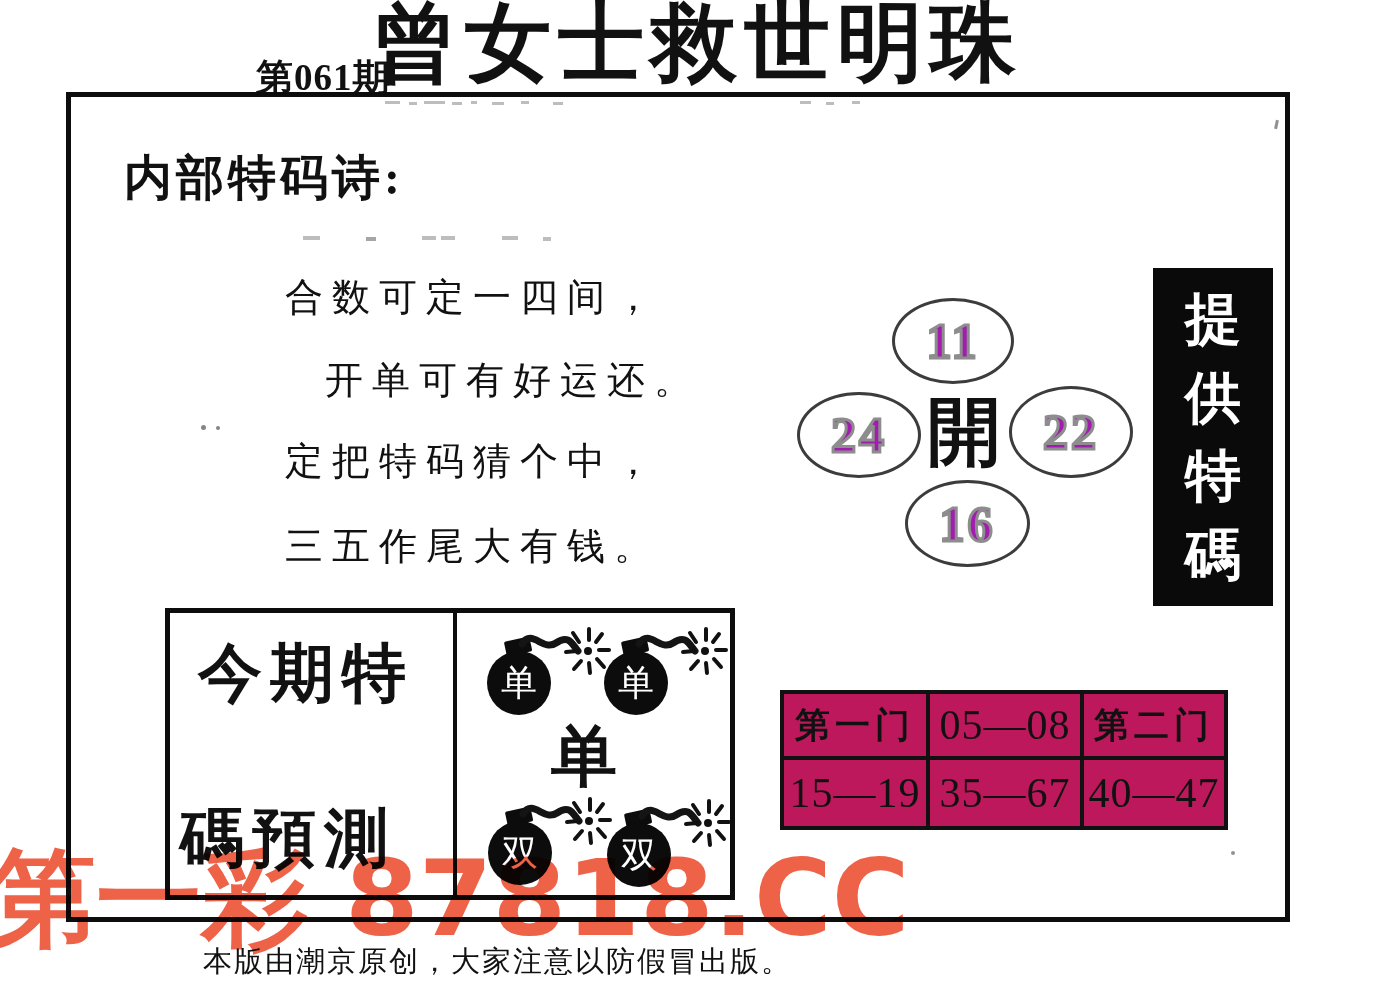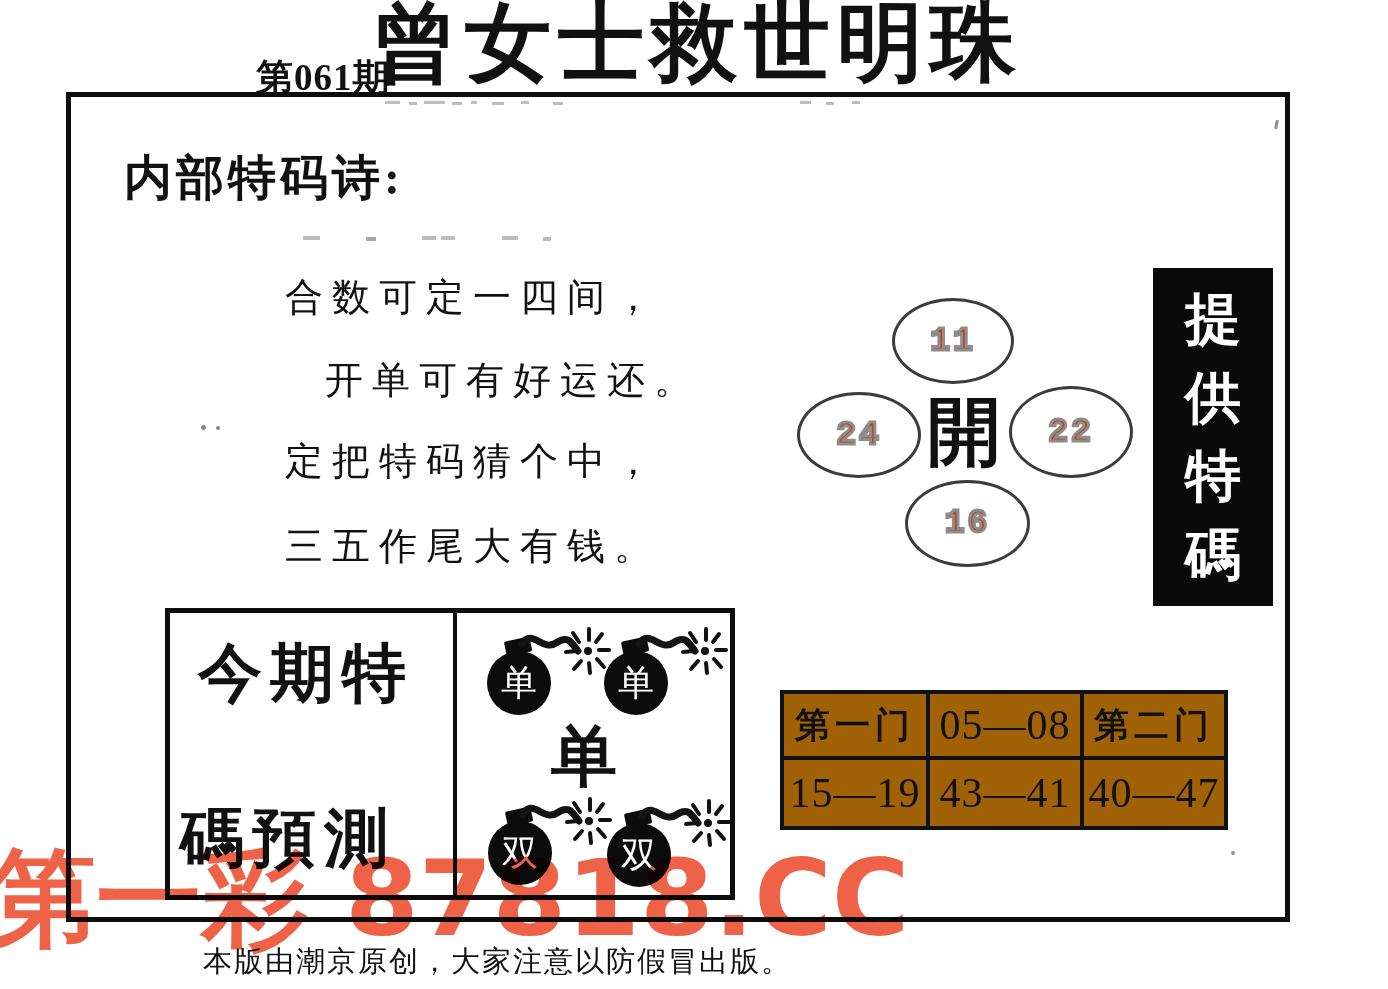--- a/index.html
+++ b/index.html
@@ -14,34 +14,34 @@
   .issue{font-size:37px;font-weight:600;letter-spacing:1px;margin-top:21px;}
   .main-title{font-size:86px;font-weight:800;letter-spacing:7px;white-space:nowrap;line-height:1;}
   
   .frame{border:5px solid #0d0d0d;box-sizing:border-box;}
   
   .poem-heading{font-size:48px;font-weight:600;letter-spacing:4px;}
   .poem-line{font-size:38px;letter-spacing:9px;white-space:nowrap;}
   
   .oval{border:3px solid #3c3c3c;border-radius:50%;display:flex;align-items:center;justify-content:center;box-sizing:border-box;background:#fff;}
   .bubble-num{
-    font-family:Liberation Mono, monospace;font-weight:800;font-size:33px;color:#c2410c;
+    font-family:Liberation Serif, serif;font-weight:800;font-size:50px;color:#a21caf;
     -webkit-text-stroke:3px #8d8d8d;letter-spacing:3px;
   }
   .open-char{font-family:"DejaVu Sans",sans-serif;font-size:74px;font-weight:900;line-height:1;}
   
   .banner{background:#0a0a0a;display:flex;flex-direction:column;align-items:center;justify-content:space-evenly;}
   .banner span{color:#fff;font-size:56px;font-weight:700;line-height:1;}
   
   .pbox{border:5px solid #0d0d0d;box-sizing:border-box;}
   .pbox-title{font-size:64px;font-weight:700;letter-spacing:8px;white-space:nowrap;}
   .center-dan{font-size:66px;font-weight:600;}
   
   .gate-table{display:grid;grid-template-columns:146px 154px 140px;grid-auto-rows:66px;border:4px solid #111;box-sizing:content-box;}
-  .gate-table .cell{border-right:4px solid #111;border-bottom:4px solid #111;display:flex;align-items:center;justify-content:center;box-sizing:border-box;background:#a16207;}
+  .gate-table .cell{border-right:4px solid #111;border-bottom:4px solid #111;display:flex;align-items:center;justify-content:center;box-sizing:border-box;background:#be185d;}
   .gate-table .cell:nth-child(3n){border-right:none;}
   .gate-table .cell:nth-last-child(-n+3){border-bottom:none;}
   .gate-label{font-size:35px;letter-spacing:5px;font-weight:600;}
   .gate-range{font-size:42px;letter-spacing:1px;}
   
   .watermark{
     font-family:"DejaVu Sans",sans-serif;font-weight:bold;font-size:106px;line-height:1;
     white-space:nowrap;mix-blend-mode:multiply;letter-spacing:0px;z-index:50;
   }
   .footer-note{font-size:29px;letter-spacing:2px;}
@@ -187,20 +187,20 @@
   </g>
   <circle cx="102" cy="25" r="4" fill="#111"></circle>
   <text x="33" y="69" font-size="36" fill="#ffffff" text-anchor="middle">双</text>
 </svg>
 
 <div class="abs gate-table" style="left:780px;top:690px;">
   <div class="cell gate-label">第一门</div>
   <div class="cell gate-range">05—08</div>
   <div class="cell gate-label">第二门</div>
   <div class="cell gate-range">15—19</div>
-  <div class="cell gate-range">43—41</div>
+  <div class="cell gate-range">35—67</div>
   <div class="cell gate-range">40—47</div>
 </div>
 <div class="abs dot" style="left:1231px;top:851px;width:4px;height:4px;background:#777;"></div>
 
 <div class="abs watermark" style="left: -10px; top: 846px; color: rgb(238, 98, 72);">第一彩 87818.CC</div>
 
 <div class="abs footer-note" style="left:203px;top:942px;">本版由潮京原创，大家注意以防假冒出版。</div>
 
 </body></html>

